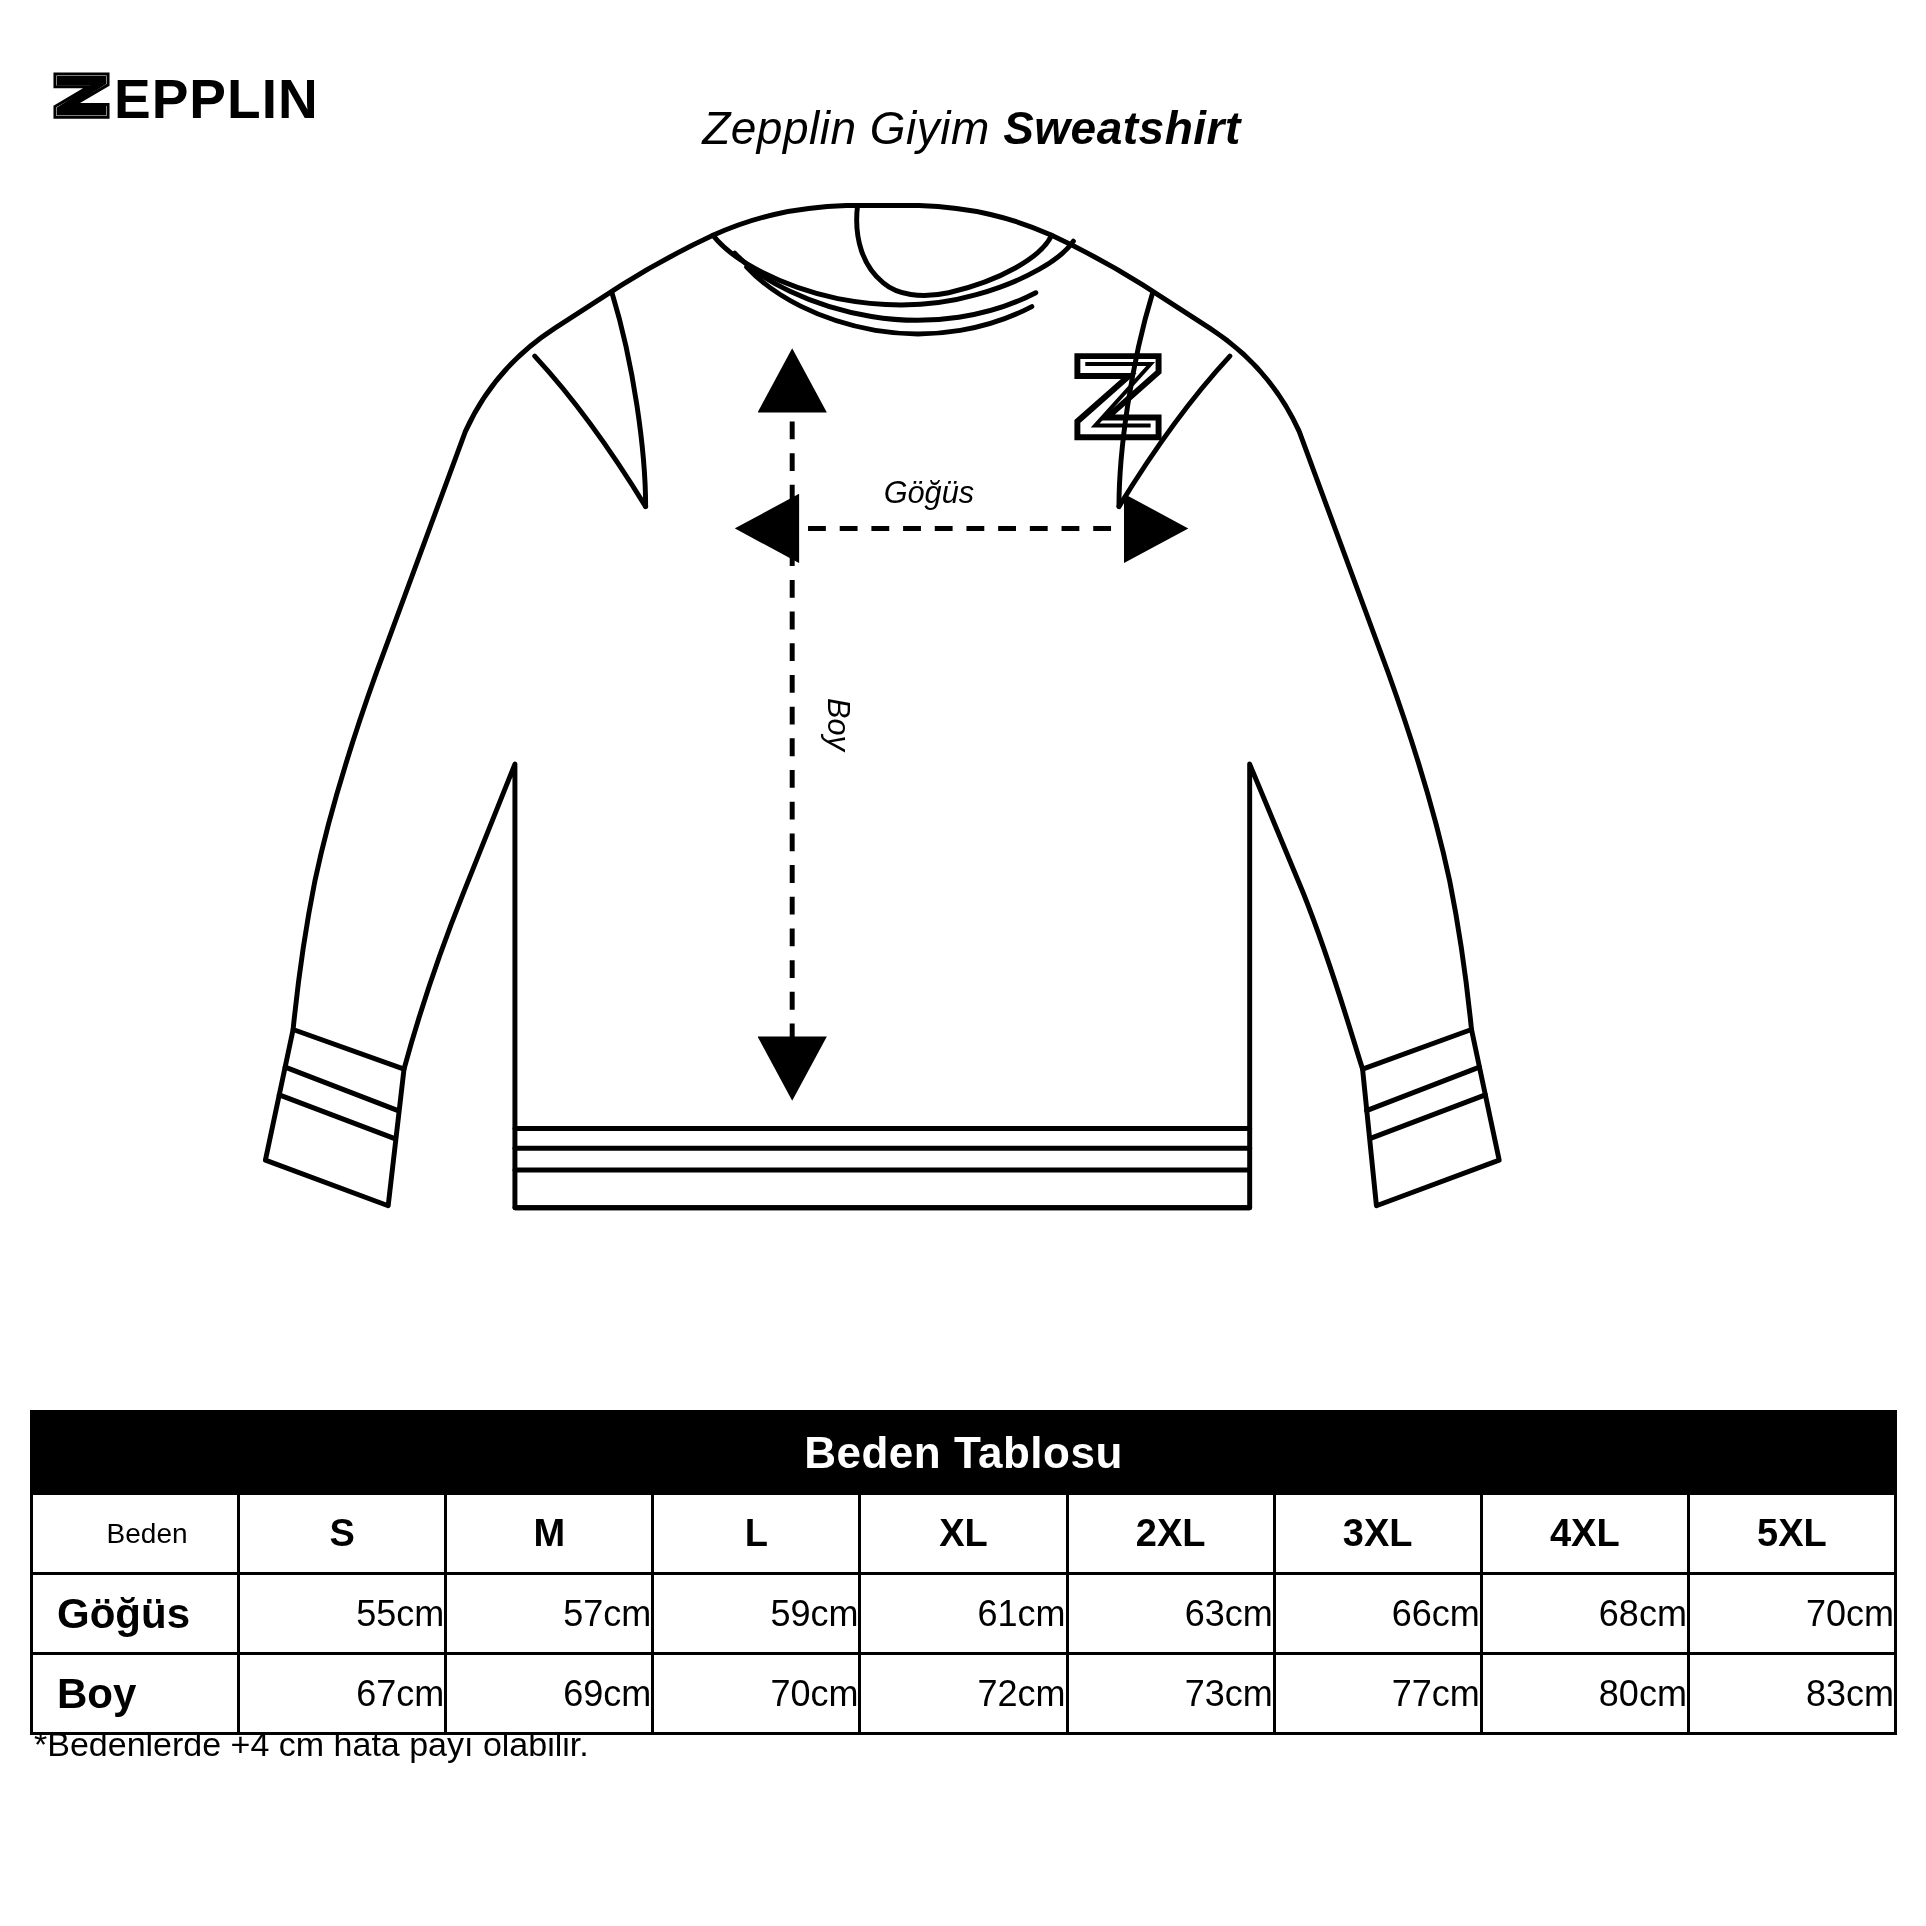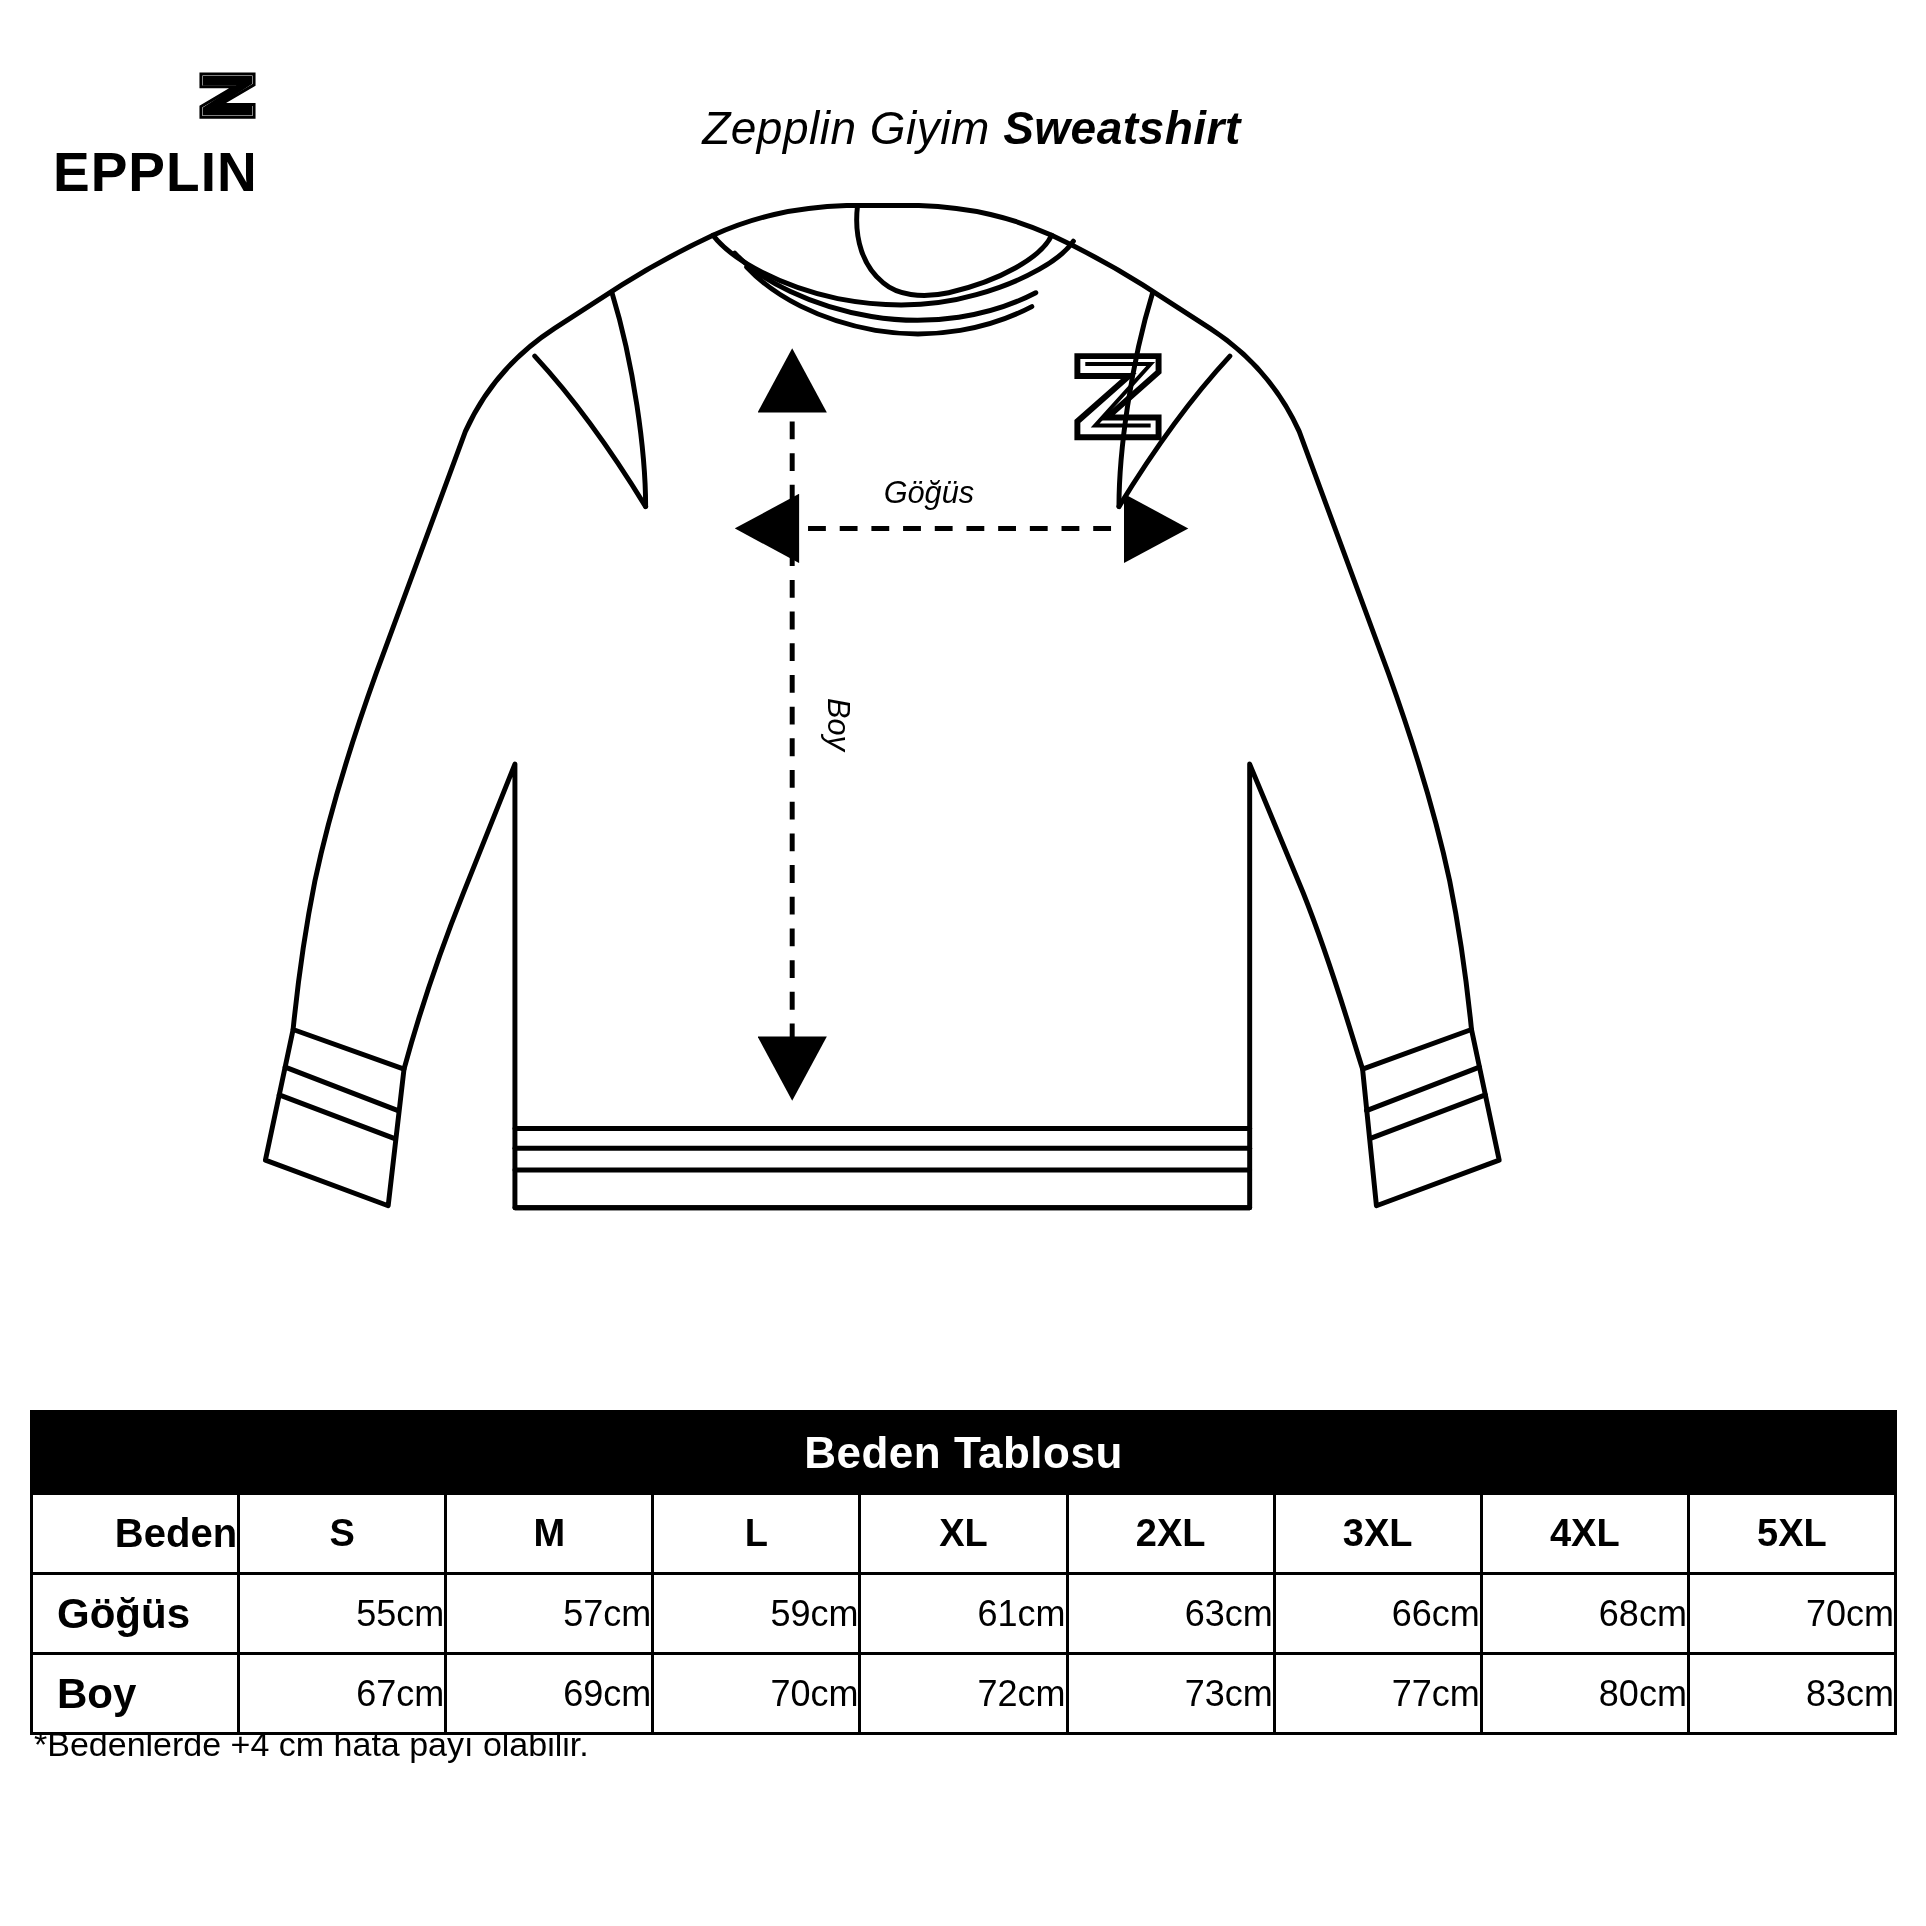--- a/index.html
+++ b/index.html
@@ -22,23 +22,22 @@
     top: 40px;
     left: 0;
     width: 100%;
     height: 119px;
   }
   .brand-logo {
     position: absolute;
     left: 51px;
     top: 32px;
     display: flex;
-    align-items: flex-end;
+    align-items: flex-start;
     height: 79px;
-    flex-direction: column;
   }
   .brand-logo svg { display: block; }
   .brand-text {
     font-size: 55px;
     font-weight: bold;
     letter-spacing: 1px;
     line-height: 1;
     margin-left: 2px;
     font-family: "Liberation Sans", sans-serif;
   }
@@ -102,24 +101,24 @@
     text-align: center;
     font-size: 44px;
     font-weight: bold;
     height: 79px;
     letter-spacing: 0.5px;
   }
   .hdr-row td {
     height: 77px;
   }
   .hdr-label {
-    font-size: 40px;
-    font-weight: bold;
+    font-size: 28px;
+    font-weight: normal;
     padding-left: 24px !important;
-    text-align: right;
+    text-align: center;
   }
   .hdr-size {
     font-size: 38px;
     font-weight: bold;
     text-align: center;
   }
   .row-label {
     font-size: 42px;
     font-weight: bold;
     padding-left: 24px !important;

